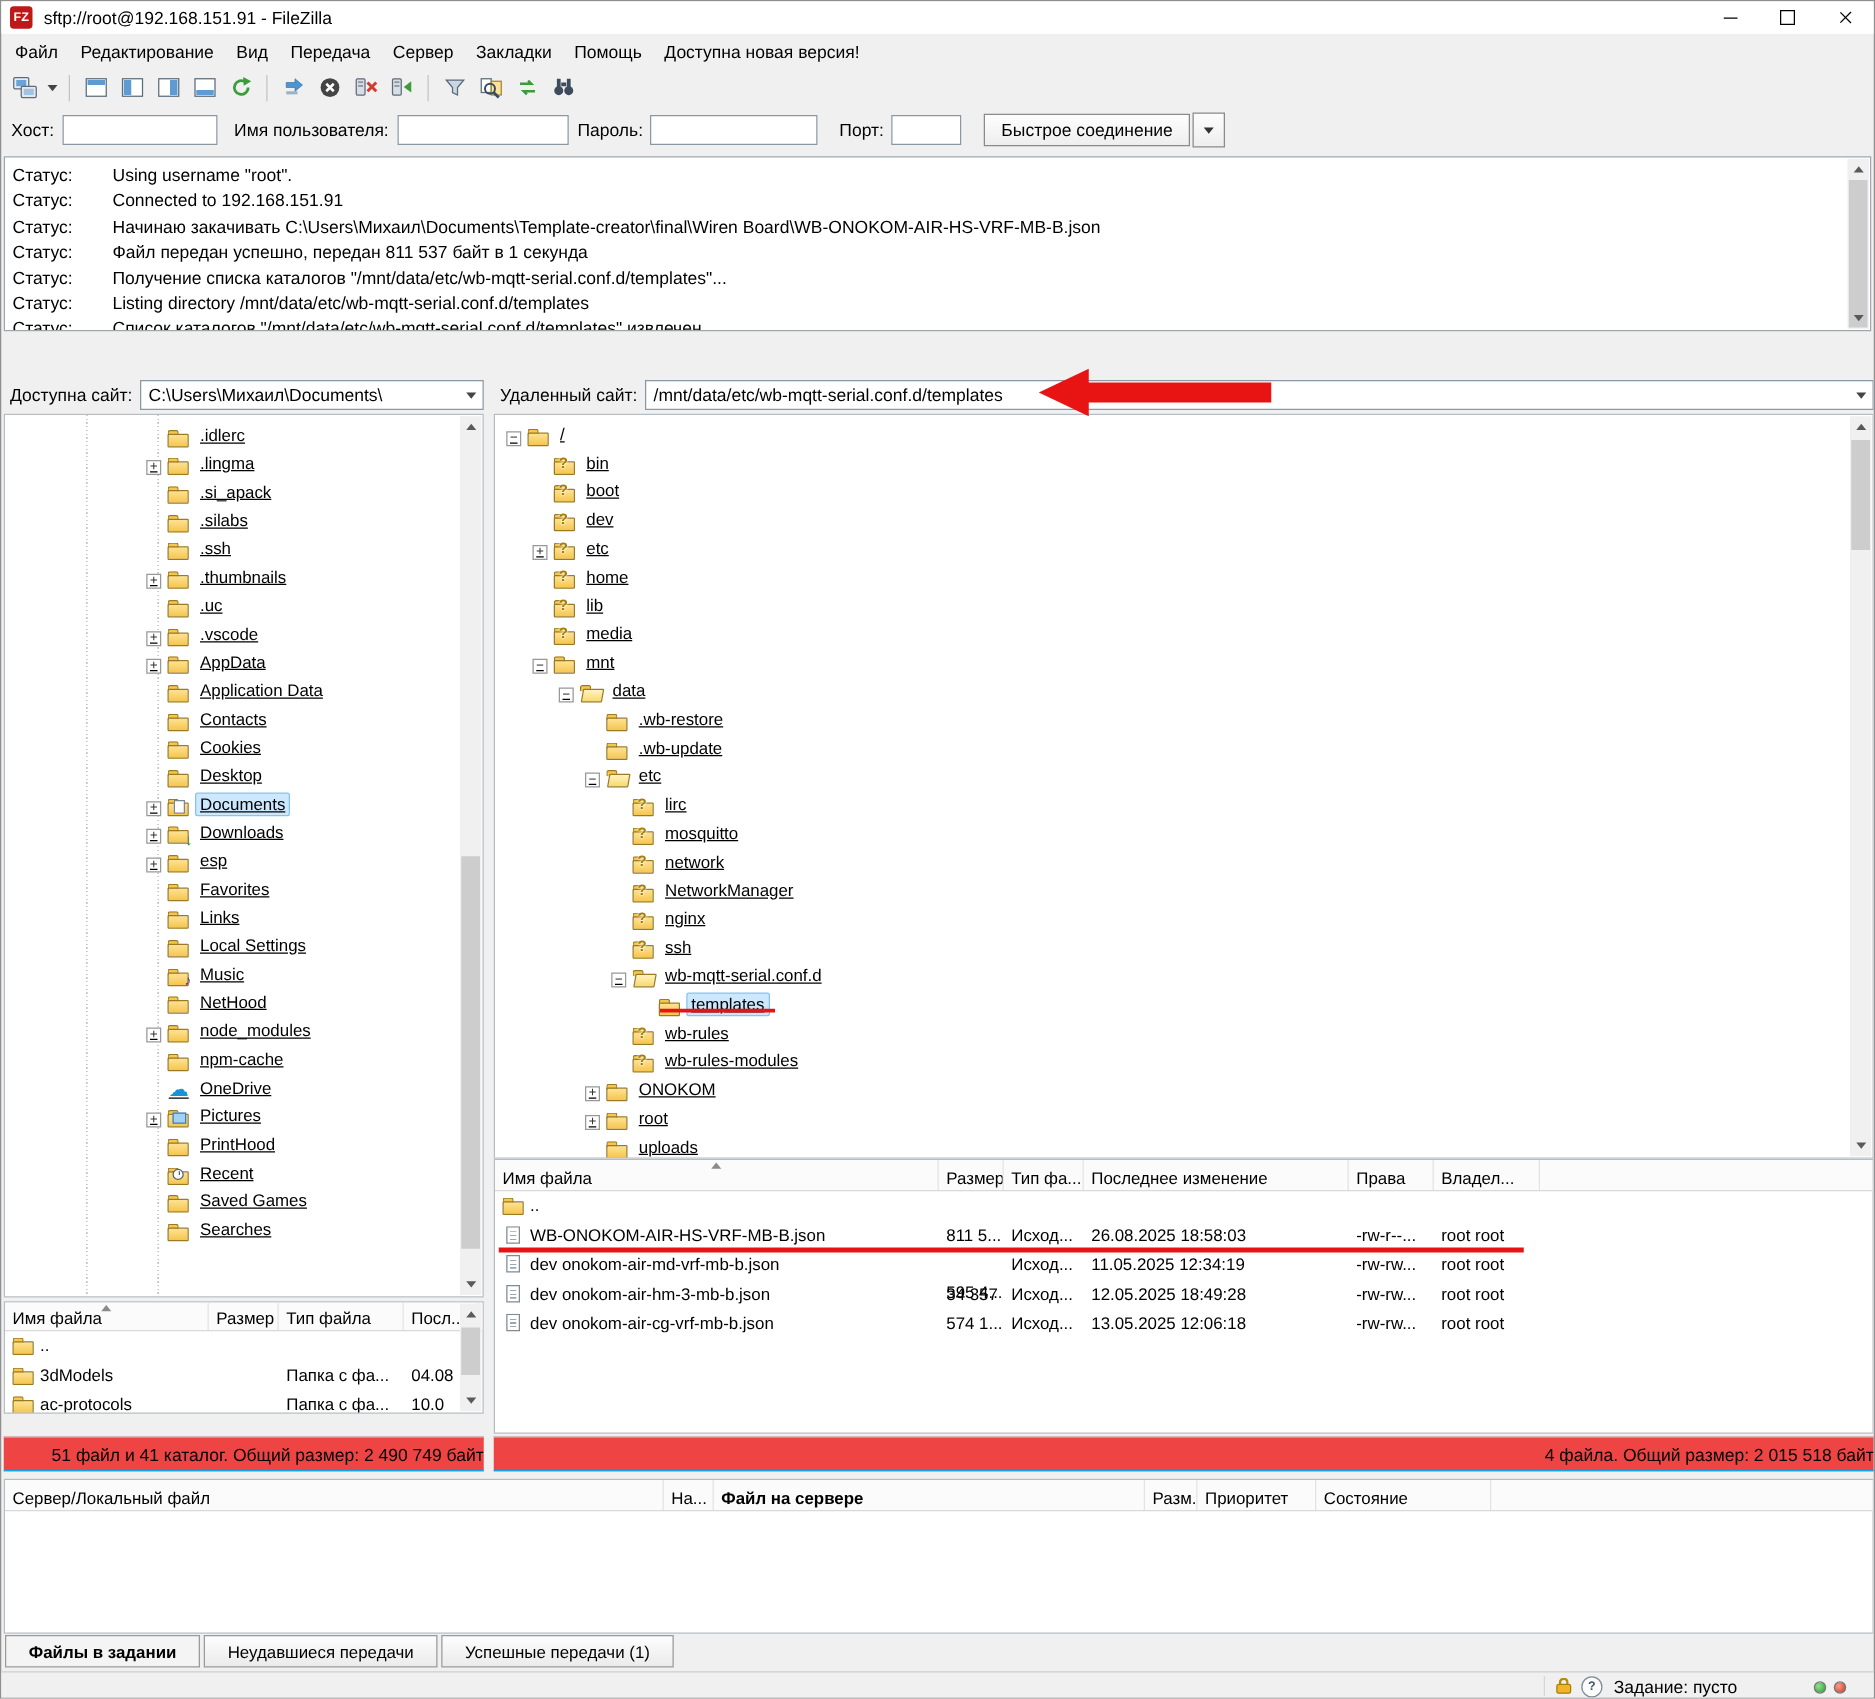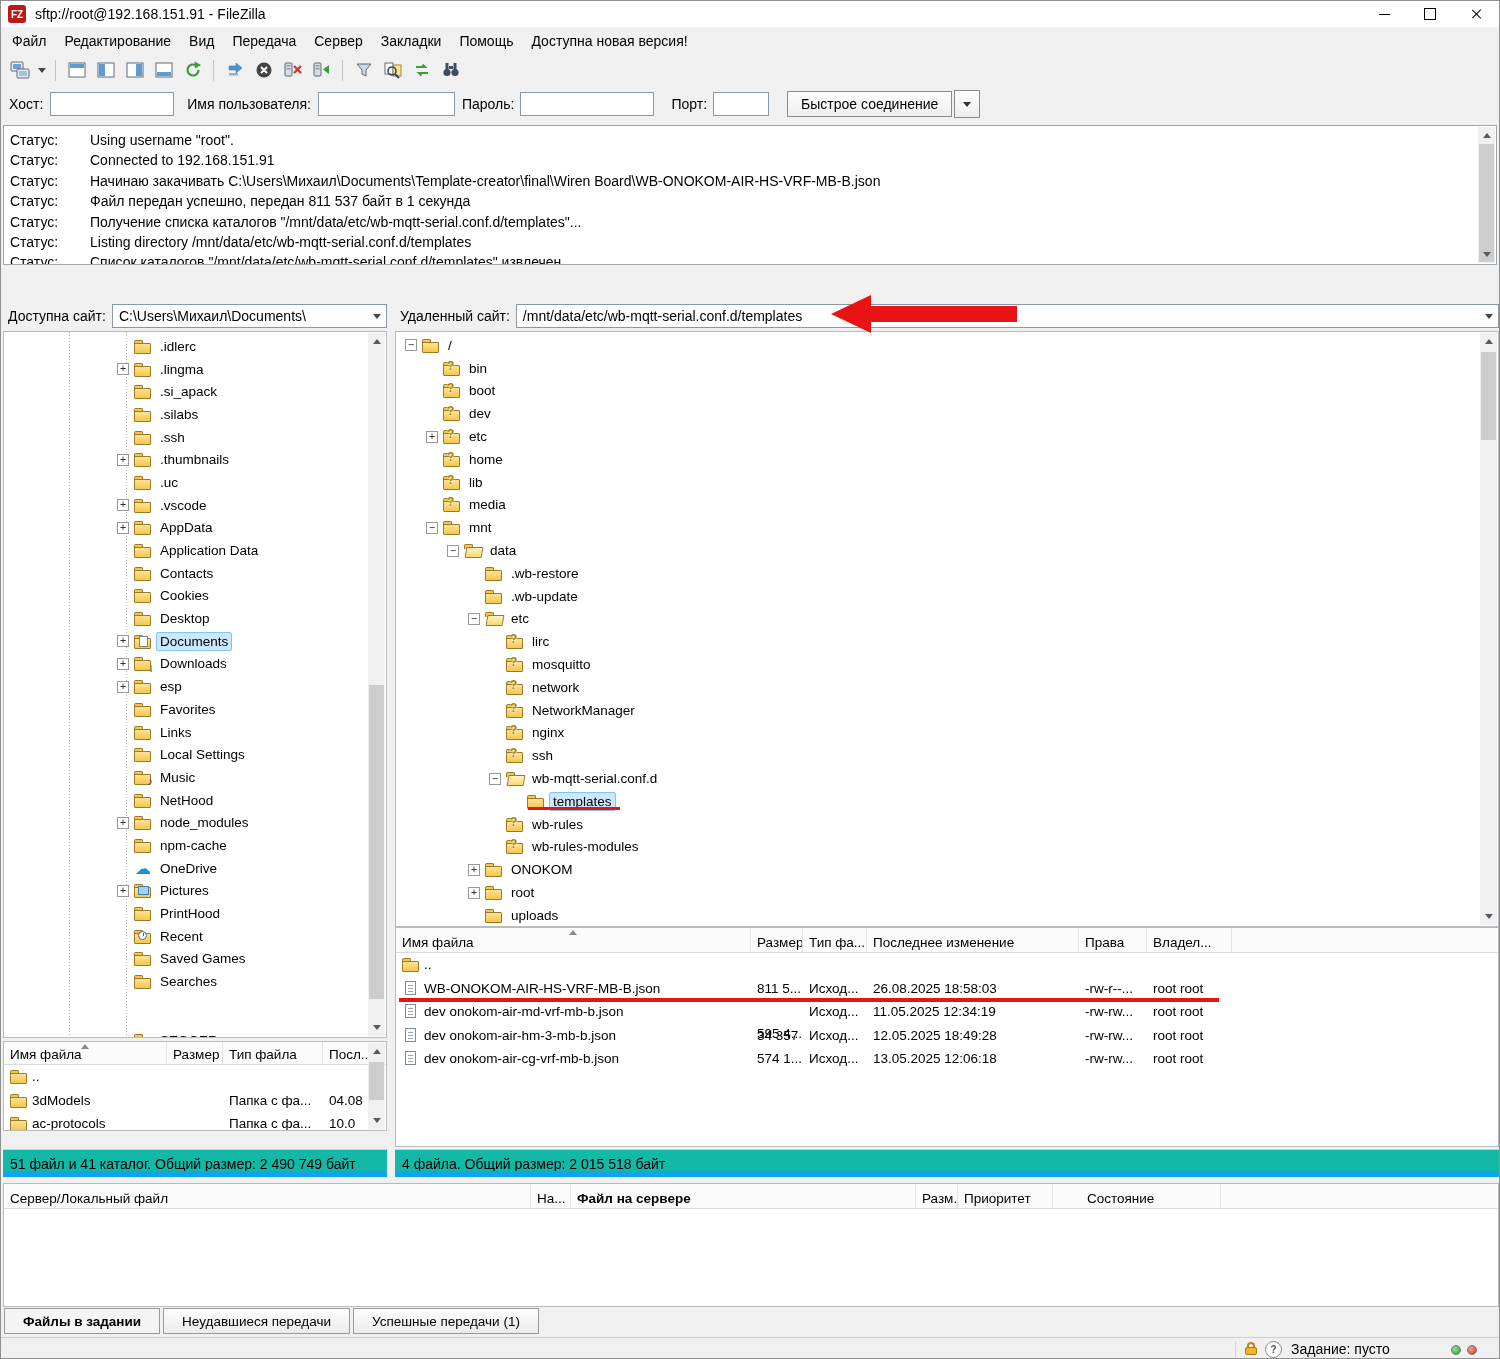--- a/index.html
+++ b/index.html
@@ -65,21 +65,21 @@
   .combo-text{flex:1;padding:0 6px;white-space:nowrap;overflow:hidden;}
   .combo-arrow{width:18px;height:100%;display:flex;align-items:center;justify-content:center;flex:none;}
   .combo-arrow i{width:0;height:0;border-left:4px solid transparent;border-right:4px solid transparent;border-top:5px solid #444;}
 
   
   .tree{position:absolute;background:#fff;border:1px solid #b6bcc1;box-sizing:border-box;overflow:hidden;}
   .tree-local{top:330px;left:2px;width:384px;height:707px;}
   .tree-remote{top:330px;left:394px;width:1104px;height:596px;}
   .tree-inner{position:relative;}
   .tree-local .tree-inner{padding-top:3px;} .tree-remote .tree-inner{padding-top:2px;}
-  .tree-row{display:flex;align-items:center;height:22.8px;white-space:nowrap;position:relative;}
+  .tree-row{display:flex;align-items:flex-end;height:22.8px;white-space:nowrap;position:relative;text-decoration:underline;}
   .tree-local .tree-row{height:22.7px;}
   .exp{width:17px;flex:none;display:flex;align-items:center;justify-content:flex-start;}
   .exp-box{width:12px;height:12px;border:1px solid #989898;background:#fff;box-sizing:border-box;
            font:10px/9px "DejaVu Sans Mono",monospace;text-align:center;color:#333;display:block;}
   .tree-label{padding:1px 3px;font-size:13.5px;border:1px solid transparent;}
   .tree-label.selected{background:#cce8ff;border:1px solid #84c3f2;border-radius:2px;}
   .guide{position:absolute;top:0;bottom:0;width:1px;
          background:repeating-linear-gradient(to bottom,#b0b0b0 0,#b0b0b0 1px,transparent 1px,transparent 3px);}
 
   
@@ -111,22 +111,22 @@
   .hc{position:relative;box-sizing:border-box;border-right:1px solid #e3e3e3;padding:0 6px;display:flex;
       align-items:flex-end;font-size:13.5px;white-space:nowrap;overflow:hidden;}
   .hc-label{padding-bottom:2px;}
   .sort{position:absolute;top:2px;left:50%;margin-left:-4px;width:0;height:0;
         border-left:4px solid transparent;border-right:4px solid transparent;border-bottom:5px solid #8a8a8a;}
   .fr{display:flex;height:23.5px;align-items:center;}
   .fc{box-sizing:border-box;padding:0 6px;font-size:13.5px;white-space:nowrap;overflow:hidden;flex:none;}
   .fc-name{display:flex;align-items:center;}
 
   
-  .pane-status{position:absolute;top:1148px;height:28px;line-height:28px;background:#14b8a6;
-               border-top:1px solid #cfcfcf;border-bottom:6px solid #0ea5e9;padding-left:7px;box-sizing:border-box;white-space:nowrap;overflow:hidden;}
+  .pane-status{position:absolute;top:1148px;height:28px;line-height:28px;background:#ef4444;
+               border-top:1px solid #cfcfcf;border-bottom:1px solid #0ea5e9;padding-left:7px;box-sizing:border-box;white-space:nowrap;overflow:hidden;text-align:right;}
   .ps-local{left:2px;width:384px;} .ps-remote{left:394px;width:1104px;}
 
   
   .queue-box{position:absolute;top:1182px;left:2px;width:1496px;height:124px;background:#fff;
              border:1px solid #b6bcc1;box-sizing:border-box;}
   .queue-tabs{position:absolute;top:1306px;left:0;right:0;height:30px;display:flex;align-items:flex-start;padding:1px 0 0 3px;}
   .tab{height:26px;display:flex;align-items:center;padding:0 18px;border:1px solid #9a9a9a;
        background:linear-gradient(#fdfdfd,#ebebeb);font-size:13.5px;margin-right:3px;box-sizing:border-box;}
   .tab.active{font-weight:bold;background:#f4f4f4;}
 
@@ -1114,21 +1114,21 @@
         </div>
         <div class="hc" style="width: 345px; font-weight: bold;">
           <span class="hc-label">Файл на сервере</span>
         </div>
         <div class="hc" style="width: 42px;">
           <span class="hc-label">Разм...</span>
         </div>
         <div class="hc" style="width: 95px;">
           <span class="hc-label">Приоритет</span>
         </div>
-        <div class="hc" style="width: 140px; margin-left: 28px;">
+        <div class="hc" style="width: 140px;">
           <span class="hc-label">Состояние</span>
         </div>
       </div>
     <div class="fl-body"></div>
   </div>
 
   <div class="queue-tabs">
       <div class="tab active">Файлы в задании</div>
       <div class="tab">Неудавшиеся передачи</div>
       <div class="tab">Успешные передачи (1)</div>

